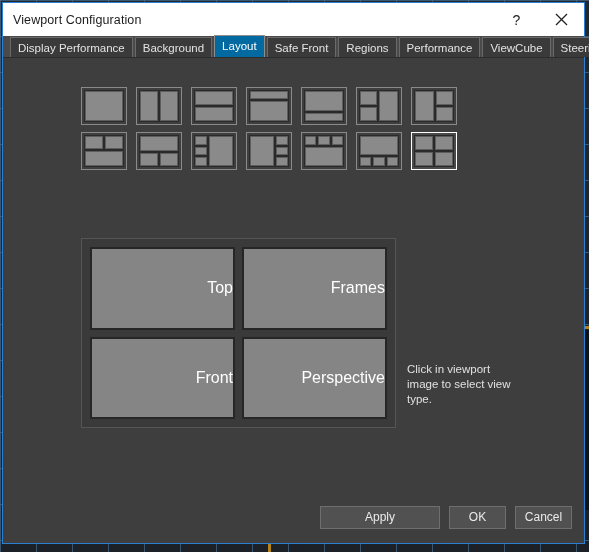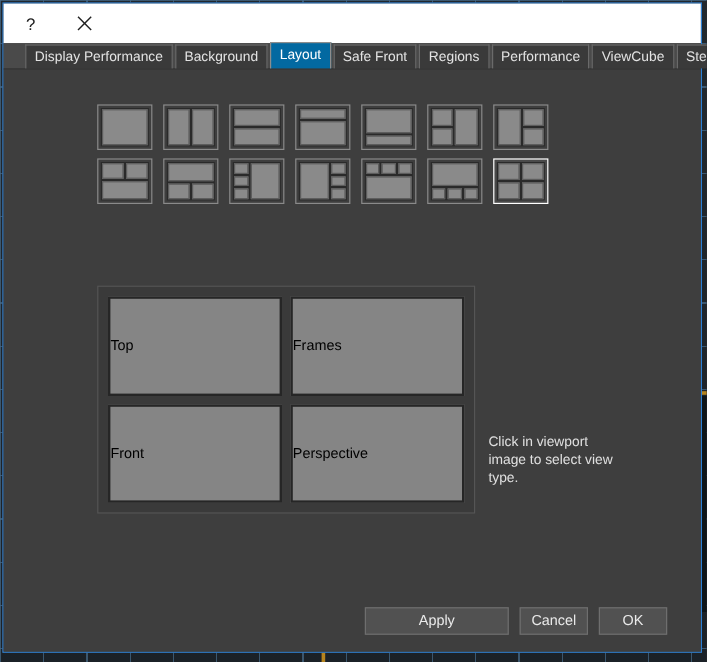--- a/index.html
+++ b/index.html
@@ -82,21 +82,21 @@
   .title-btn svg { display:block; }
 
   
   #tabstrip {
     height: 22px;
     background: #4a4a4a;
     border-bottom: 1px solid #2d2d2d;
     display: flex;
     align-items: flex-end;
     flex: none;
-    padding-left: 18px;
+    padding-left: 7px;
     box-sizing: border-box;
   }
   .tab {
     height: 20px;
     line-height: 20px;
     padding: 0 7px;
     margin-right: 2px;
     font-size: 11.5px;
     color: #e3e3e3;
     background: #3a3a3a;
@@ -195,43 +195,43 @@
     grid-template-columns: 1fr 1fr;
     grid-template-rows: 1fr 1fr;
     gap: 7px;
   }
   .viewcell {
     background: #858585;
     border: 2px solid #262626;
     box-sizing: border-box;
     display: flex;
     align-items: center;
-    justify-content: flex-start;
-    font-size: 12px;
-    color: #000000;
+    justify-content: flex-end;
+    font-size: 16px;
+    color: #ffffff;
   }
 
   
   #hint {
     position: absolute;
     left: 404px; top: 304px;
     width: 110px;
     font-size: 11.5px;
     line-height: 15px;
     color: #e0e0e0;
   }
 
   
   #btnbar {
     position: absolute;
     left: 0; right: 0; bottom: 14px;
     display: flex;
     justify-content: flex-end;
     align-items: center;
-    padding-right: 28px;
+    padding-right: 12px;
     gap: 9px;
   }
   .dlg-btn {
     background: #515151;
     border: 1px solid #6e6e6e;
     color: #eaeaea;
     font-size: 12px;
     height: 23px;
     line-height: 21px;
     text-align: center;
@@ -244,20 +244,21 @@
 <body>
 
 <div id="app-bg"></div>
 <div id="bg-tint-orange"></div>
 <div id="bg-tint-right"></div>
 <div id="bg-tint-bottom-orange"></div>
 
 <div id="dialog">
 
   <div id="titlebar">
+    <div id="title-text">Viewport Configuration</div>
     <div class="title-btn">
       <span>?</span>
     </div>
     <div class="title-btn">
       <svg width="13" height="13" viewBox="0 0 13 13">
         <line x1="1" y1="1" x2="12" y2="12" stroke="#202020" stroke-width="1.2"></line>
         <line x1="12" y1="1" x2="1" y2="12" stroke="#202020" stroke-width="1.2"></line>
       </svg>
     </div>
   </div>
@@ -430,18 +431,18 @@
       </div>
       <div class="viewcell">
         <span>Perspective</span>
       </div>
     </div>
 
     <div id="hint">Click in viewport image to select view type.</div>
 
     <div id="btnbar">
       <div class="dlg-btn wide">Apply</div>
+      <div class="dlg-btn narrow">OK</div>
       <div class="dlg-btn narrow">Cancel</div>
-      <div class="dlg-btn narrow">OK</div>
     </div>
 
   </div>
 </div>
 
 </body></html>

